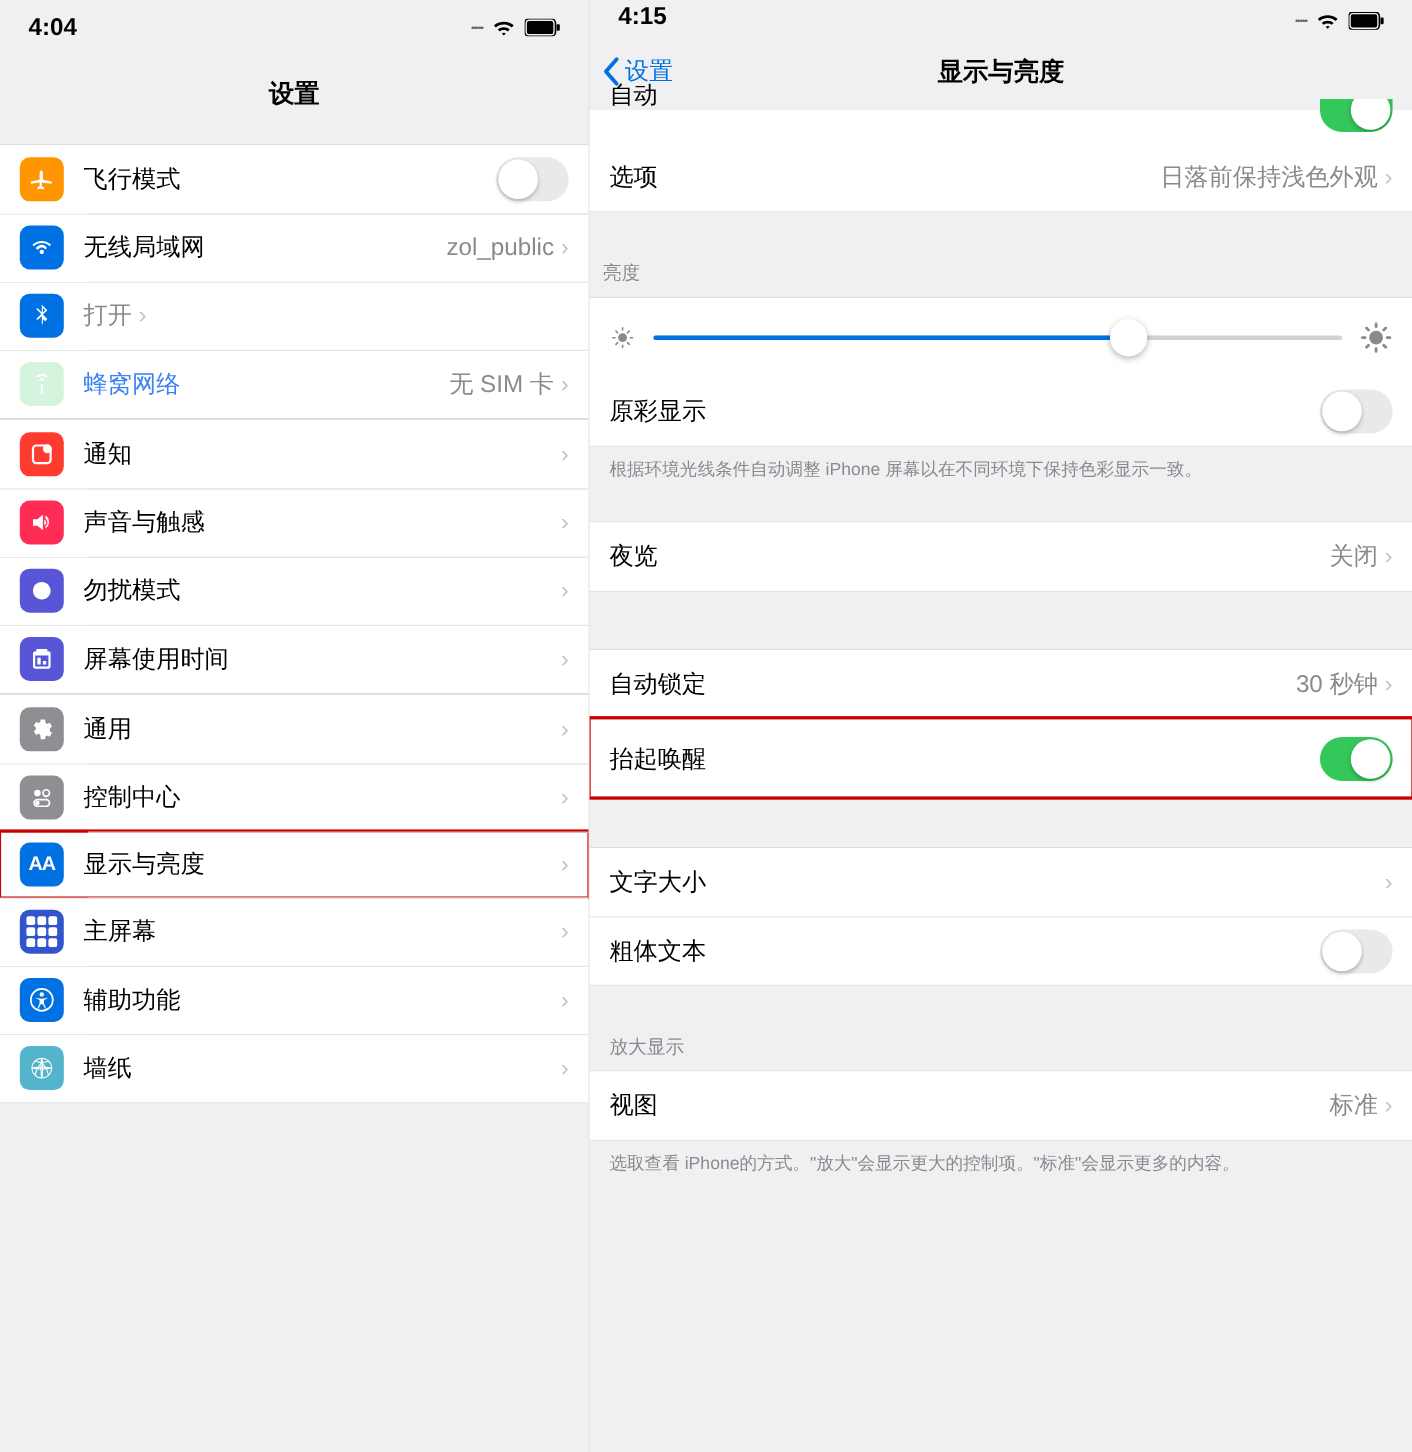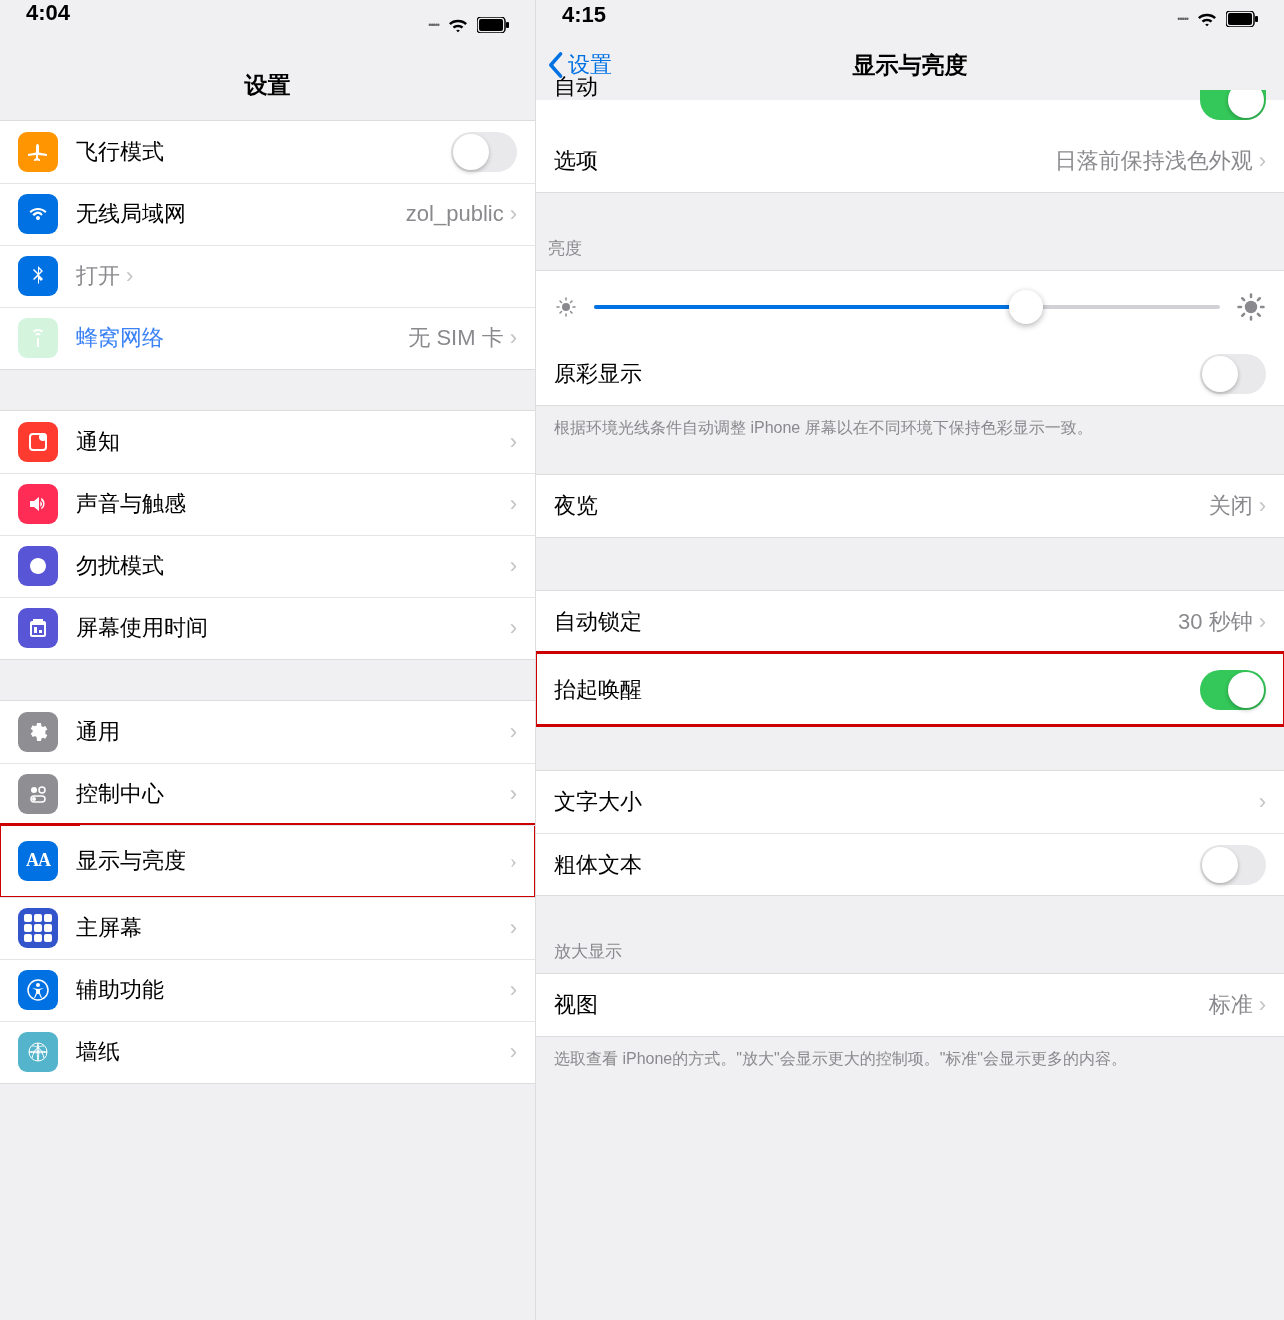--- a/index.html
+++ b/index.html
@@ -1,32 +1,32 @@
 <!DOCTYPE html>
 <html><head>
 <meta charset="utf-8">
 <style>
   * { margin:0; padding:0; box-sizing:border-box; }
   body { font-family:-apple-system, "PingFang SC", "Helvetica Neue", sans-serif; background:#f5f5f5; width:1284px; height:1320px; display:flex; }
   .pane { background:#f0f0f2; position:relative; overflow:hidden; }
   .left { width:536px; border-right:1px solid #ddd; }
   .right { flex:1; }
 
-  .status-bar { height:50px; display:flex; justify-content:space-between; padding:0 26px; }
+  .status-bar { height:50px; display:flex; align-items:center; justify-content:space-between; padding:0 26px; }
   .status-bar.partial { height:30px; align-items:flex-end; padding-bottom:2px;justify-content:space-between;}
   .time { font-weight:600; font-size:22px; }
   .status-icons { display:flex; align-items:center; gap:8px; }
   .small-dots { font-size:9px; letter-spacing:-1px; color:#666; }
 
   .nav-bar { height:70px; display:flex; align-items:center; justify-content:center; position:relative; }
   .nav-title { font-size:23px; font-weight:600; }
   .nav-back { position:absolute; left:10px; display:flex; align-items:center; color:#0071e3; font-size:22px; }
 
-  .section { background:#fff; border-top:1px solid #dcdcdc; border-bottom:1px solid #dcdcdc; margin-top:40px; }
-  .section.tight { margin-top:0; }
+  .section { background:#fff; border-top:1px solid #dcdcdc; border-bottom:1px solid #dcdcdc; }
+  .section.tight { margin-top:11px; }
   .section.first-right { margin-top:0; border-top:none;}
   .section-header { font-size:17px; color:#8a8a8e; padding:10px 18px 10px; }
   .section-footer { font-size:16px; color:#8a8a8e; padding:10px 18px; line-height:1.5; }
 
   .row { display:flex; align-items:center; height:62px; padding:0 18px; background:#fff; }
   .row + .row { border-top:1px solid #e5e5e7; margin-left:0;align-items:center; }
   .row + .row::before { content:''; }
   .left .row { padding-left:18px; }
   .left .section .row:not(:first-child) { box-shadow: inset 0 1px 0 #e5e5e7; }
   .left .section .row:not(:first-child) { border-top:none; }
@@ -181,21 +181,21 @@
           <svg viewBox="0 0 24 24">
             <circle cx="8" cy="8" r="3"></circle>
             <circle cx="16" cy="8" r="3" fill="none" stroke="#fff" stroke-width="1.5"></circle>
             <rect x="5" y="14" width="14" height="6" rx="3" fill="none" stroke="#fff" stroke-width="1.5"></rect>
             <circle cx="8" cy="17" r="2"></circle>
           </svg>
         </div>
         <span class="row-label">控制中心</span>
         <span class="chevron">›</span>
       </div>
-      <div class="row highlight-red" style="height: 72px; border-bottom: 1px solid rgb(229, 229, 231); font-family: Liberation Serif, serif;">
+      <div class="row highlight-red" style="height: 60px; border-bottom: 1px solid rgb(229, 229, 231);">
         <div class="icon-box" style="background: rgb(0, 113, 227);">
           <span class="aa-text">AA</span>
         </div>
         <span class="row-label">显示与亮度</span>
         <span class="chevron">›</span>
       </div>
       <div class="row">
         <div class="icon-box" style="background: rgb(51, 85, 204);">
           <div style="width:28px;height:28px;display:grid;grid-template-columns:1fr 1fr 1fr;gap:2px;">
             <div style="background:#fff;border-radius:2px;"></div>

